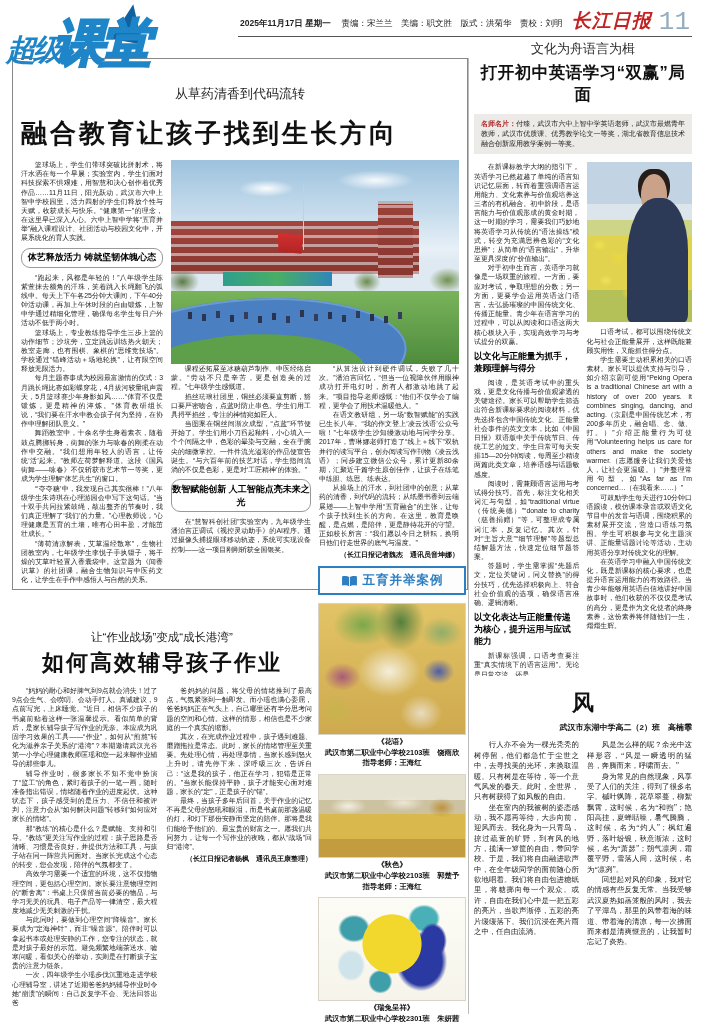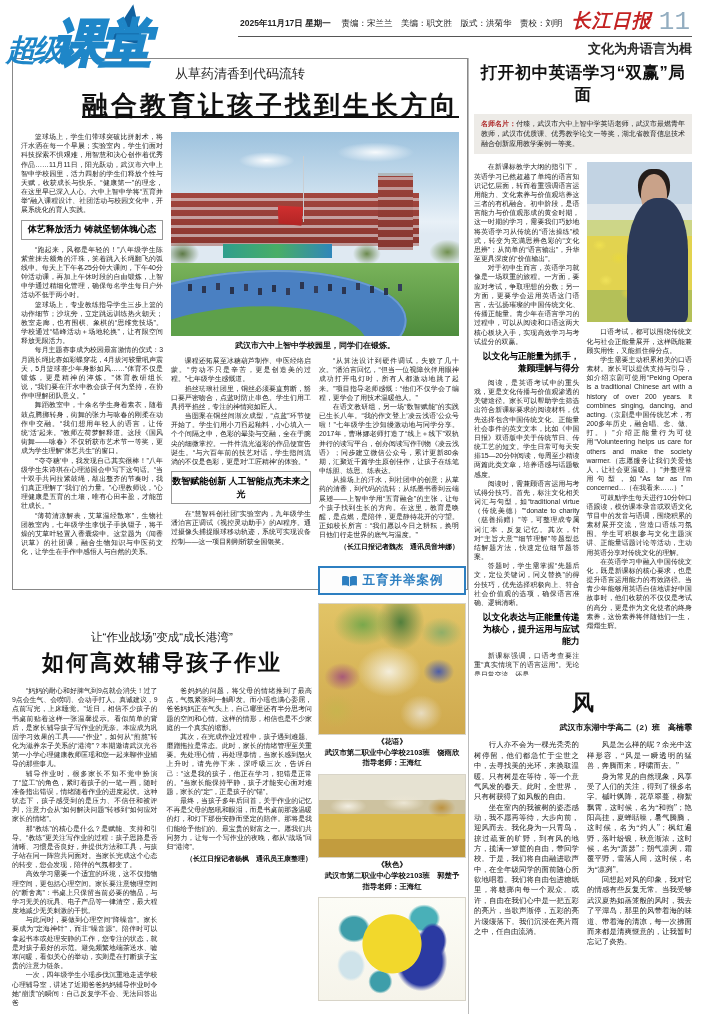--- a/index.html
+++ b/index.html
@@ -18,30 +18,30 @@
   .dateline { position:absolute; left:240px; top:18px; font-size:8.5px; color:#222; white-space:nowrap;text-align:center; }
   .dateline b { font-weight:bold; }
   .header-rule { position:absolute; left:238px; right:10px; top:36px; height:1px; background:#555; }
   .masthead { position:absolute; right:12px; top:8px; display:flex; align-items:flex-end; gap:7px; }
   .masthead-name { font-family:"Liberation Serif","DejaVu Serif",serif; font-style:italic;
                    font-weight:bold; color:#c32222; font-size:19px; letter-spacing:1px; }
   .masthead-page { font-size:26px; color:#93adc0; line-height:0.9;font-family:Liberation Mono, monospace; }
 
   
   .para { font-size:6.9px; line-height:1.33; text-align:justify; text-indent:2em; color:#1c1c1c; }
-  .subhead { font-weight:bold; color:#000; }
+  .subhead { font-weight:bold; color:#000;border-radius:9px; }
   .subhead.boxed { border:1px solid #999; text-align:center; font-size:9px; padding:2.5px 0; margin:5px 0; }
-  .subhead.en { font-size:8.8px; text-align:right; margin:5px 0 3px; }
+  .subhead.en { font-size:8.8px; text-align:left; margin:5px 0 3px; }
   .credit { font-weight:bold; text-align:right; font-size:7px; margin-top:3px; }
 
   
   .main-box { position:absolute; left:12px; top:58px; width:456px; height:532px;
-              border:1px solid #888; padding:4px 8px; background:#fff; }
+              border:1px solid #888; padding:24px 8px; background:#fff; }
   .ma-kicker { text-align:center; font-size:13px; color:#222; margin-top:2px; }
-  .ma-title { text-align:right; font-size:26px; font-weight:900; letter-spacing:3px; margin:5px 0 9px;text-decoration:underline; }
+  .ma-title { text-align:left; font-size:26px; font-weight:900; letter-spacing:3px; margin:13px 0 9px; }
   .ma-cols { display:flex; gap:8px; }
   .ma-col1 { width:142px; flex:none; height:462px; overflow:hidden; }
   .ma-right { flex:1; height:462px; overflow:hidden; }
   .photo-caption { font-size:8px; font-weight:bold; text-align:center; margin:4px 0 5px; }
   .ma-two { display:flex; gap:8px; height:228px; overflow:hidden; }
   .ma-two > div { flex:1; }
 
   
   .photo { position:relative; height:204px; overflow:hidden;
            background:linear-gradient(#9dc2de 0%,#c6dcec 26%,#e8f0f7 44%,#dfe9f2 50%); }
@@ -113,21 +113,21 @@
       radial-gradient(14px 18px at 78% 42%, #2b3aa2 0 80%, transparent 100%),
       radial-gradient(16px 14px at 24% 30%, #3e9eaa 0 80%, transparent 100%),
       radial-gradient(16px 14px at 72% 20%, #49b0b8 0 80%, transparent 100%),
       radial-gradient(14px 16px at 22% 66%, #cfe3ea 0 80%, transparent 100%),
       radial-gradient(12px 12px at 42% 82%, #3e9eaa 0 80%, transparent 100%),
       linear-gradient(#fcfcf6,#f6f4ea); }
 
   
   .v-divider { position:absolute; left:468px; top:58px; bottom:10px; width:1px; background:#bbb; }
   .right-strip { position:absolute; left:474px; top:40px; width:218px; height:980px; overflow:hidden; }
-  .en-kicker { text-align:right; font-size:13px; font-weight:700; color:#2a2a2a; }
+  .en-kicker { text-align:center; font-size:13px; font-weight:400; color:#2a2a2a; }
   .en-title { text-align:center; font-size:16.5px; font-weight:900; letter-spacing:0.5px; margin:4px 0 8px; }
   .profile { background:#edebe7; padding:5px 7px; font-size:7px; line-height:1.45; text-align:justify;
              margin-bottom:8px; color:#222; }
   .profile-label { color:#b03030; font-weight:bold; }
   .en-cols { display:flex; gap:7px; height:514px; overflow:hidden; }
   .en-cols > div { flex:1; }
   .teacher-photo { position:relative; height:160px; margin-bottom:5px; overflow:hidden;
       background:linear-gradient(#c2d3e3 0 26%, #dde5ec 26% 36%, #cdd688 36% 46%, #e2d34f 46% 80%, #b4c058 80% 100%); }
   .tp-flowers { position:absolute; inset:0; background:
       radial-gradient(10px 8px at 12% 52%, #efe050, transparent 70%),
@@ -191,21 +191,20 @@
         <div class="ph-tower"></div>
         <div class="ph-trees"></div>
         <div class="ph-banner"></div>
         <div class="ph-grass"></div>
         <div class="ph-track"></div>
         <div class="ph-infield"></div>
         <div class="ph-students"></div>
         <div class="ph-pole"></div>
         <div class="ph-flag"></div>
       </div>
-      <div class="photo-caption">武汉市六中上智中学校园里，同学们在锻炼。</div>
       <div class="ma-two">
         <div>
             <p class="para">课程还拓展至冰糖葫芦制作、中医经络启蒙。“劳动不只是辛苦，更是创造美的过程。”七年级学生感慨道。</p>
             <p class="para">掐丝珐琅社团里，铜丝必须要直剪断，豁口要严密吻合，点蓝时防止串色。学生们用工具捋平掐丝，专注的神情宛如匠人。</p>
             <p class="para">当图案在铜丝间渐次成型，“点蓝”环节便开始了。学生们用小刀舀起釉料，小心填入一个个间隔之中，色彩的晕染与交融，全在于腕尖的细微掌控。一件件流光溢彩的作品便宣告诞生。“与六百年前的技艺对话，学生指间流淌的不仅是色彩，更是对‘工匠精神’的体验。”</p>
             <h3 class="subhead boxed">数智赋能创新 人工智能点亮未来之光</h3>
             <p class="para">在“慧智科创社团”实验室内，九年级学生潘泊言正调试《视控灵动助手》的AI程序。通过摄像头捕捉眼球移动轨迹，系统可实现设备控制——这一项目刚刚斩获全国银奖。</p>
           </div>
         <div>
             <p class="para">“从算法设计到硬件调试，失败了几十次。”潘泊言回忆，“但当一位视障伙伴用眼神成功打开电灯时，所有人都激动地跳了起来。”项目指导老师感慨：“他们不仅学会了编程，更学会了用技术温暖他人。”</p>
@@ -261,20 +260,25 @@
     <div class="art-img art-autumn"></div>
     <div class="art-caption">
       <div>《秋色》</div>
       <div>武汉市第二职业中心学校2103班　郭楚予</div>
       <div>指导老师：王海红</div>
     </div>
   </div>
 
   <div class="artwork">
     <div class="art-img art-rabbit"></div>
+    <div class="art-caption">
+      <div>《瑞兔呈祥》</div>
+      <div>武汉市第二职业中心学校2301班　朱妍茜</div>
+
+    </div>
   </div>
 </aside>
 
 <div class="v-divider"></div>
 
 <aside class="right-strip">
   <section>
     <div class="en-kicker">文化为舟语言为楫</div>
     <h2 class="en-title">打开初中英语学习“双赢”局面</h2>
     <div class="profile">

